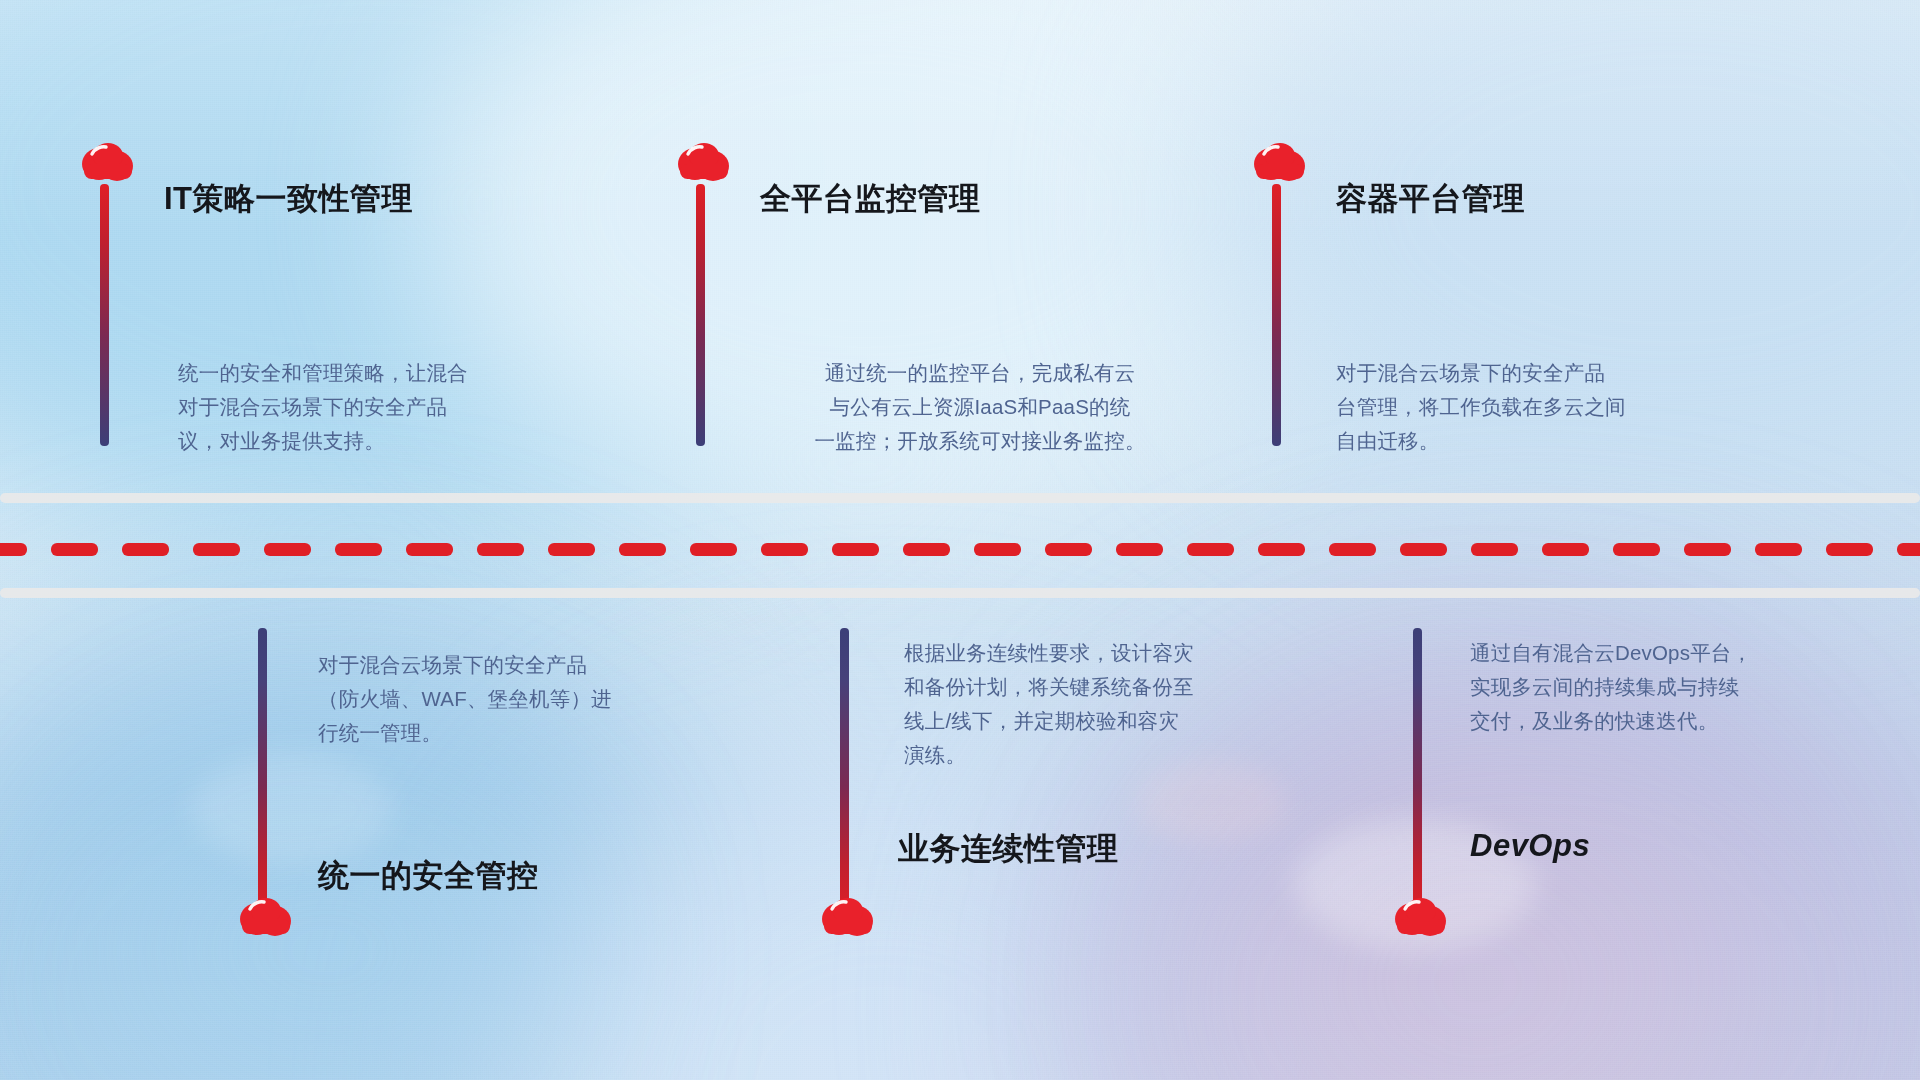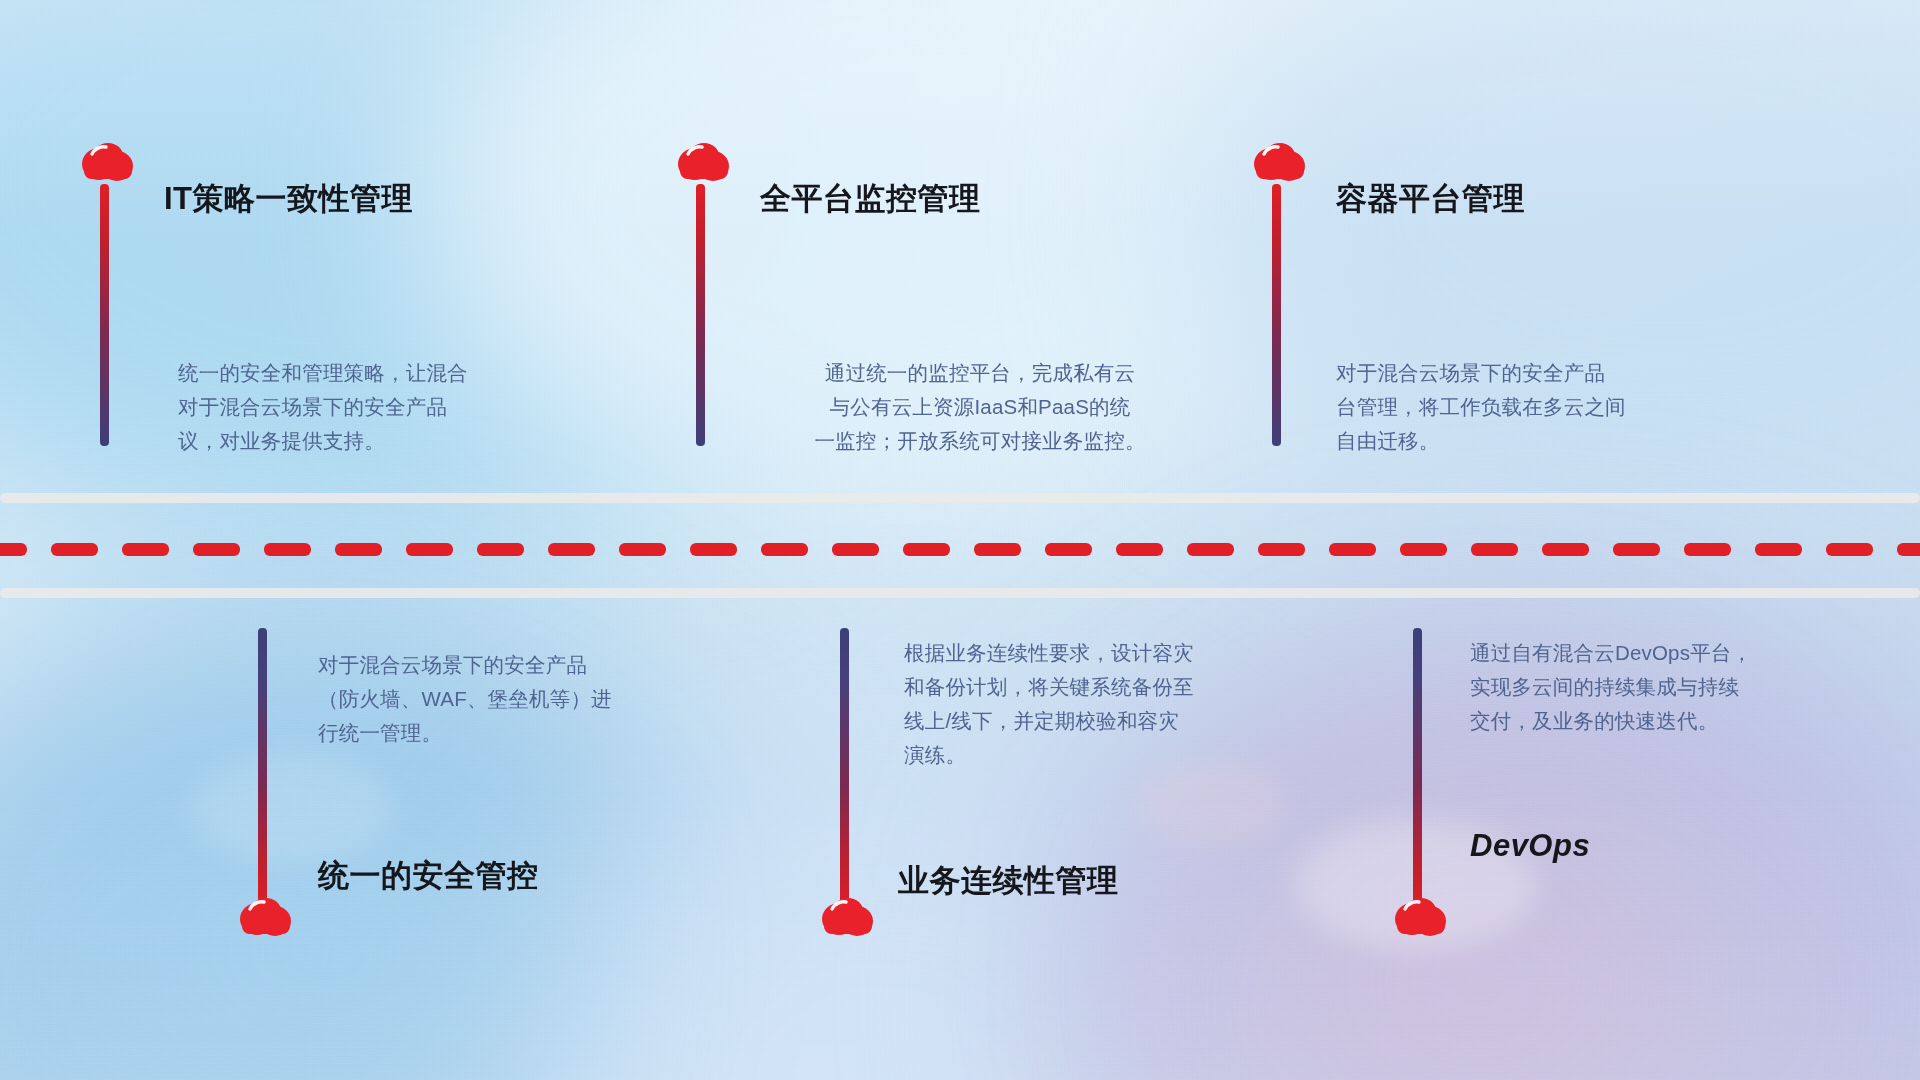--- a/index.html
+++ b/index.html
@@ -233,21 +233,21 @@
           <ellipse cx="29" cy="16" rx="15" ry="13" fill="#e9212b"></ellipse>
           <rect x="5" y="24" width="48" height="15" rx="7.5" fill="#e9212b"></rect>
           <path d="M13 14 C16 8, 23 6, 27 7" stroke="#ffffff" stroke-width="3.4" fill="none" stroke-linecap="round" opacity="0.95"></path>
         </g>
       </svg>
     </div>
     <div class="cbody" style="left:884px; top:636px; width:440px;margin-left:20px;">根据业务连续性要求，设计容灾
 和备份计划，将关键系统备份至
 线上/线下，并定期校验和容灾
 演练。</div>
-    <div class="ctitle" style="left:898px; top:860px;">业务连续性管理</div>
+    <div class="ctitle" style="left:898px; top:828px;">业务连续性管理</div>
   </div>
 
   <div class="col">
     <div class="pin" style="left:1413px; top:628px;">
       <div class="stem" style="top:0px; height:288px; background:linear-gradient(180deg,#3c3f78 0%,#46417a 18%,#7b2a52 55%,#c0202e 82%,#e01f26 100%);"></div>
       <svg class="cloud" style="left:-21px; top:267px;" viewBox="0 0 58 44">
         <g>
           <ellipse cx="20" cy="24" rx="17" ry="16" fill="#e9212b"></ellipse>
           <ellipse cx="38" cy="26" rx="16" ry="15" fill="#e9212b"></ellipse>
           <ellipse cx="29" cy="16" rx="15" ry="13" fill="#e9212b"></ellipse>

